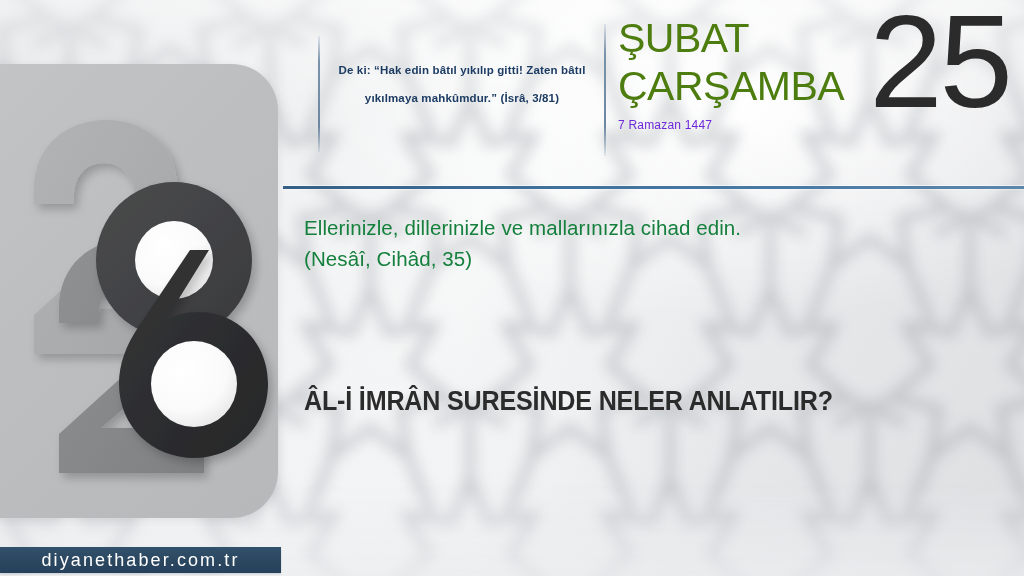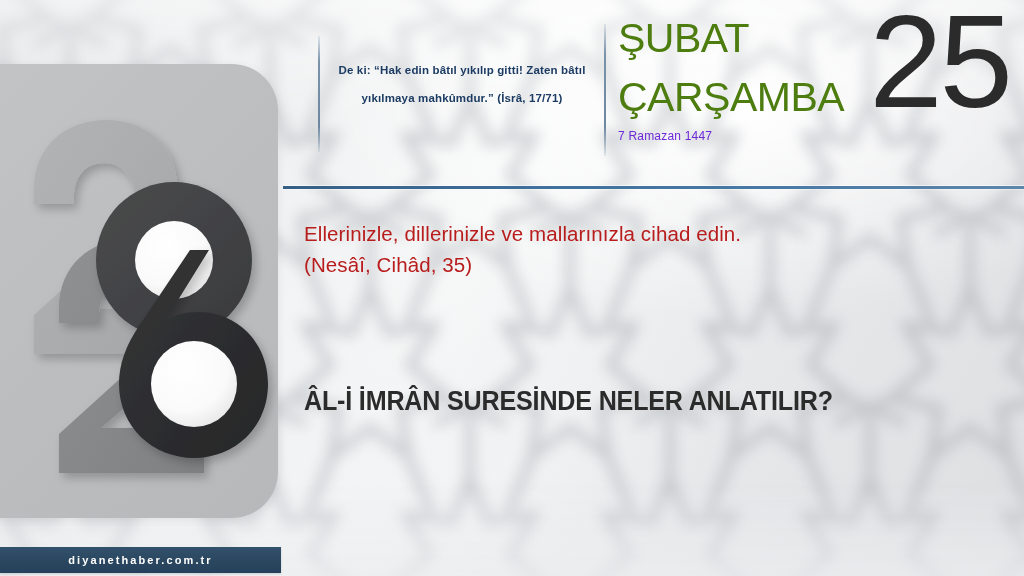--- a/index.html
+++ b/index.html
@@ -98,21 +98,21 @@
     width: 240px;
   }
   .date-month, .date-day-name {
     color: #4d7c0f;
     font-size: 41px;
     font-weight: normal;
     line-height: 0.99;
     letter-spacing: -0.5px;
     white-space: nowrap;
   }
-  .date-day-name { margin-top: 18px; }
+  .date-day-name { margin-top: 7px; }
   .date-hijri {
     margin-top: 12px;
     color: #6d28d9;
     font-size: 12px;
     font-weight: normal;
     letter-spacing: 0.2px;
     white-space: nowrap;
   }
 
   
@@ -135,23 +135,23 @@
     right: 0;
     height: 3px;
     background: linear-gradient(to right, #365f86 0%, #40709c 35%, #4a7ba6 70%, #5e86ab 100%);
     box-shadow: 0 -1px 0 rgba(255,255,255,0.55), 0 1px 1px rgba(255,255,255,0.45);
   }
 
   
   .body-text {
     position: absolute;
     left: 304px;
-    top: 218px;
+    top: 212px;
     width: 660px;
-    color: #b91c1c;
+    color: #15803d;
     font-size: 20.5px;
     font-weight: normal;
     line-height: 1.52;
     letter-spacing: 0.1px;
   }
 
   
   .headline {
     position: absolute;
     left: 304px;
@@ -174,22 +174,22 @@
     width: 281px;
     height: 26px;
     background: linear-gradient(to bottom, #32516c 0%, #2b4760 55%, #25405a 100%);
     display: flex;
     align-items: center;
     justify-content: center;
     box-shadow: 0 1px 2px rgba(0,0,0,0.15);
   }
   .url-text {
     color: #ffffff;
-    font-size: 11px;
-    font-weight: bold;
+    font-size: 18px;
+    font-weight: normal;
     letter-spacing: 2.1px;
   }
 </style>
 </head>
 <body>
 
 <div id="stage">
 
   <div class="bg-base"></div>
 
@@ -297,21 +297,21 @@
         <circle cx="180" cy="288" r="43" fill="url(#gradHole)"></circle>
       </g>
     </svg>
   </div>
 
   <div class="vrule vrule-quote"></div>
   <div class="vrule vrule-date"></div>
 
   <div class="quote-block">
     <div>De ki: “Hak edin bâtıl yıkılıp gitti! Zaten bâtıl</div>
-    <div>yıkılmaya mahkûmdur.” (İsrâ, 17/71)</div>
+    <div>yıkılmaya mahkûmdur.” (İsrâ, 3/81)</div>
   </div>
 
   <div class="date-group">
     <div class="date-month">ŞUBAT</div>
     <div class="date-day-name">ÇARŞAMBA</div>
     <div class="date-hijri">7 Ramazan 1447</div>
   </div>
 
   <div class="day-number">25</div>
 

